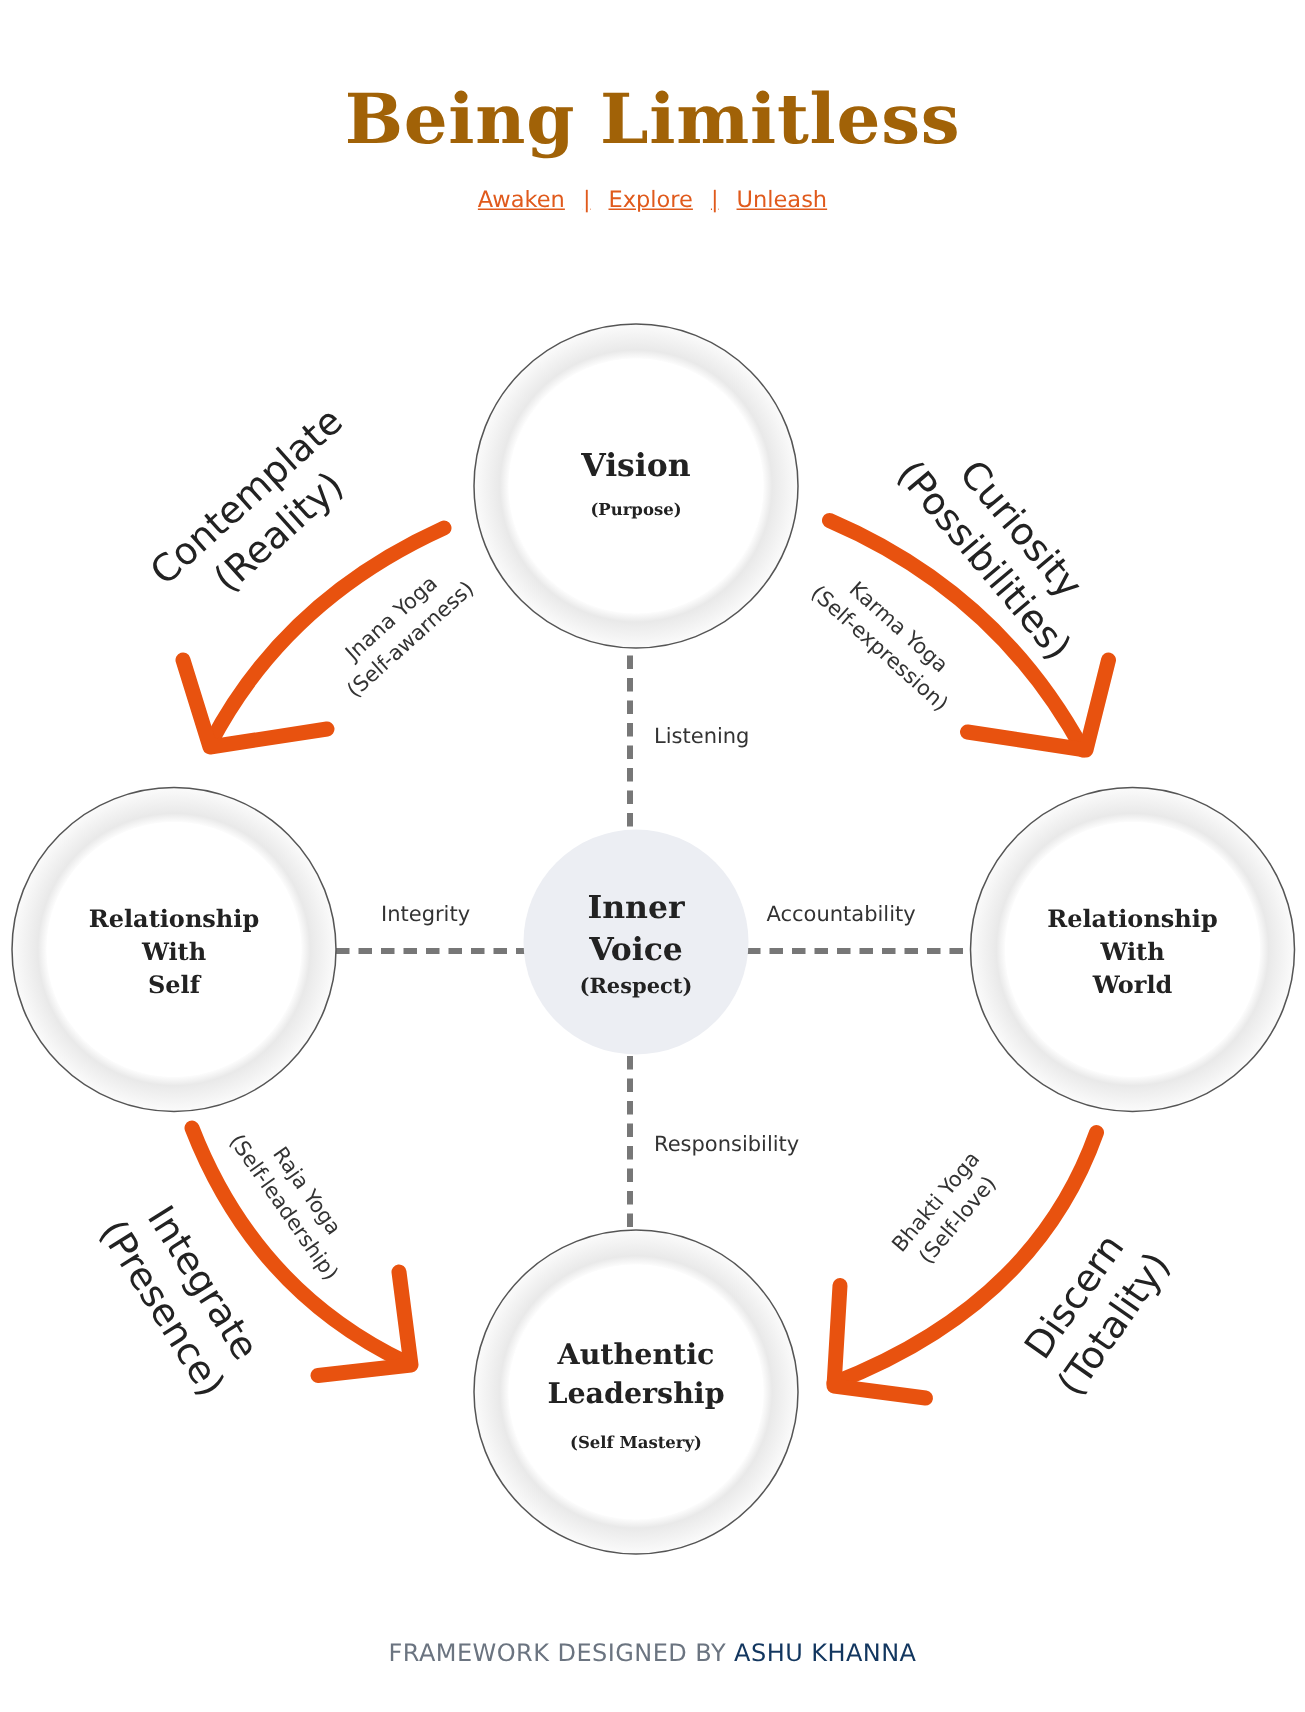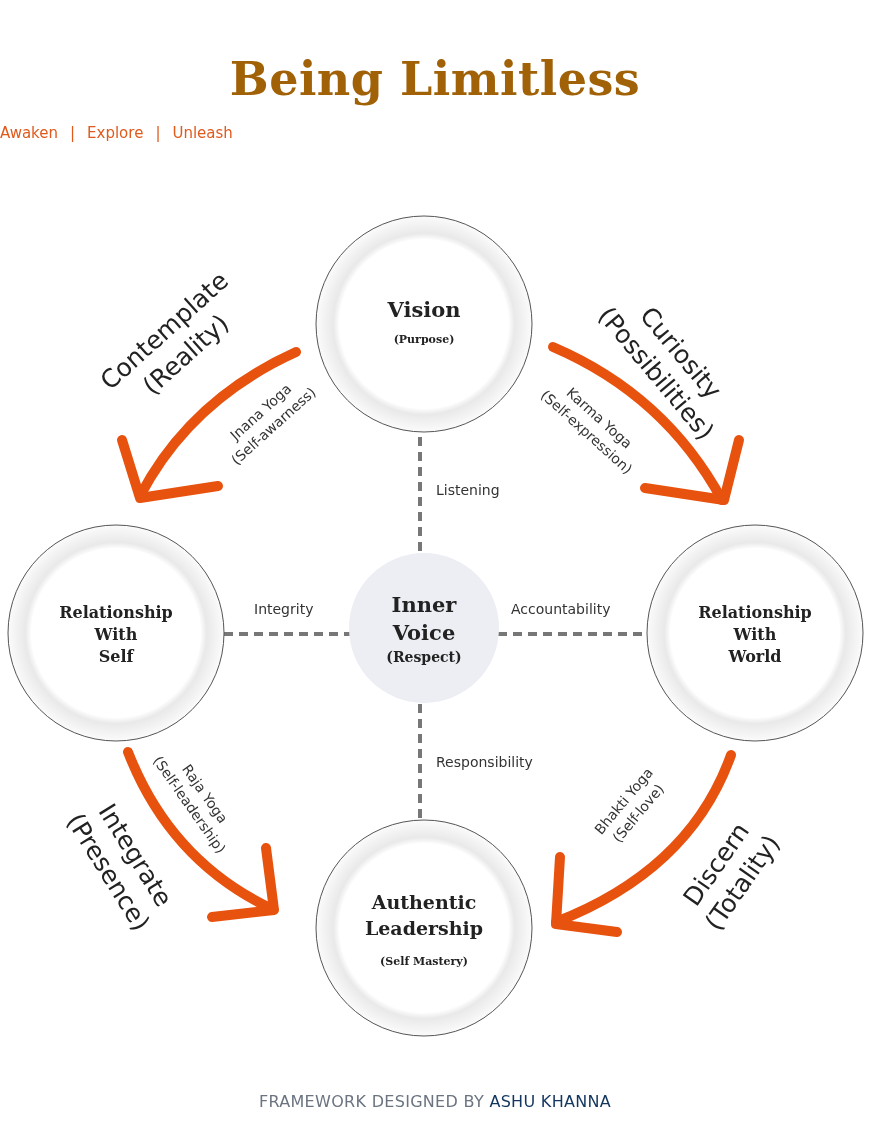--- a/index.html
+++ b/index.html
@@ -1,18 +1,18 @@
 <!DOCTYPE html>
 <html><head>
 <meta charset="utf-8">
 <style>
   html, body { margin:0; padding:0; background:#ffffff; }
   body { width:870px; height:1141px; position:relative; overflow:hidden; font-family:"Liberation Sans", sans-serif; }
   .title { position:absolute; left:0; right:0; top:52px; text-align:center; font-family:"DejaVu Serif", serif; font-weight:bold; font-size:46px; color:#a16207; letter-spacing:0.5px; }
-  .tagline { position:absolute; left:0; right:0; top:124px; font-family:"DejaVu Sans", sans-serif; font-size:15px; color:#e05a1c; }
+  .tagline { position:absolute; left:0; right:0; top:124px; text-align:center; font-family:"DejaVu Sans", sans-serif; font-size:15px; color:#e05a1c;text-decoration:underline; }
   .tagline .sep { margin:0 12px; }
   svg#diagram { position:absolute; left:0; top:0; }
   .node-text { font-family:"DejaVu Serif", serif; font-weight:bold; fill:#222; }
   .edge-label { font-family:"DejaVu Sans", sans-serif; font-size:14px; fill:#333; }
   .arc-big { font-family:"DejaVu Sans", sans-serif; font-size:25px; fill:#222; }
   .arc-small { font-family:"DejaVu Sans", sans-serif; font-size:14px; fill:#333; }
   .footer { position:absolute; left:0; right:0; top:1092px; text-align:center; font-family:"DejaVu Sans", sans-serif; font-size:16px; color:#6b7480; letter-spacing:0.3px; }
   .footer .author { color:#12365f; }
 </style>
 </head>

